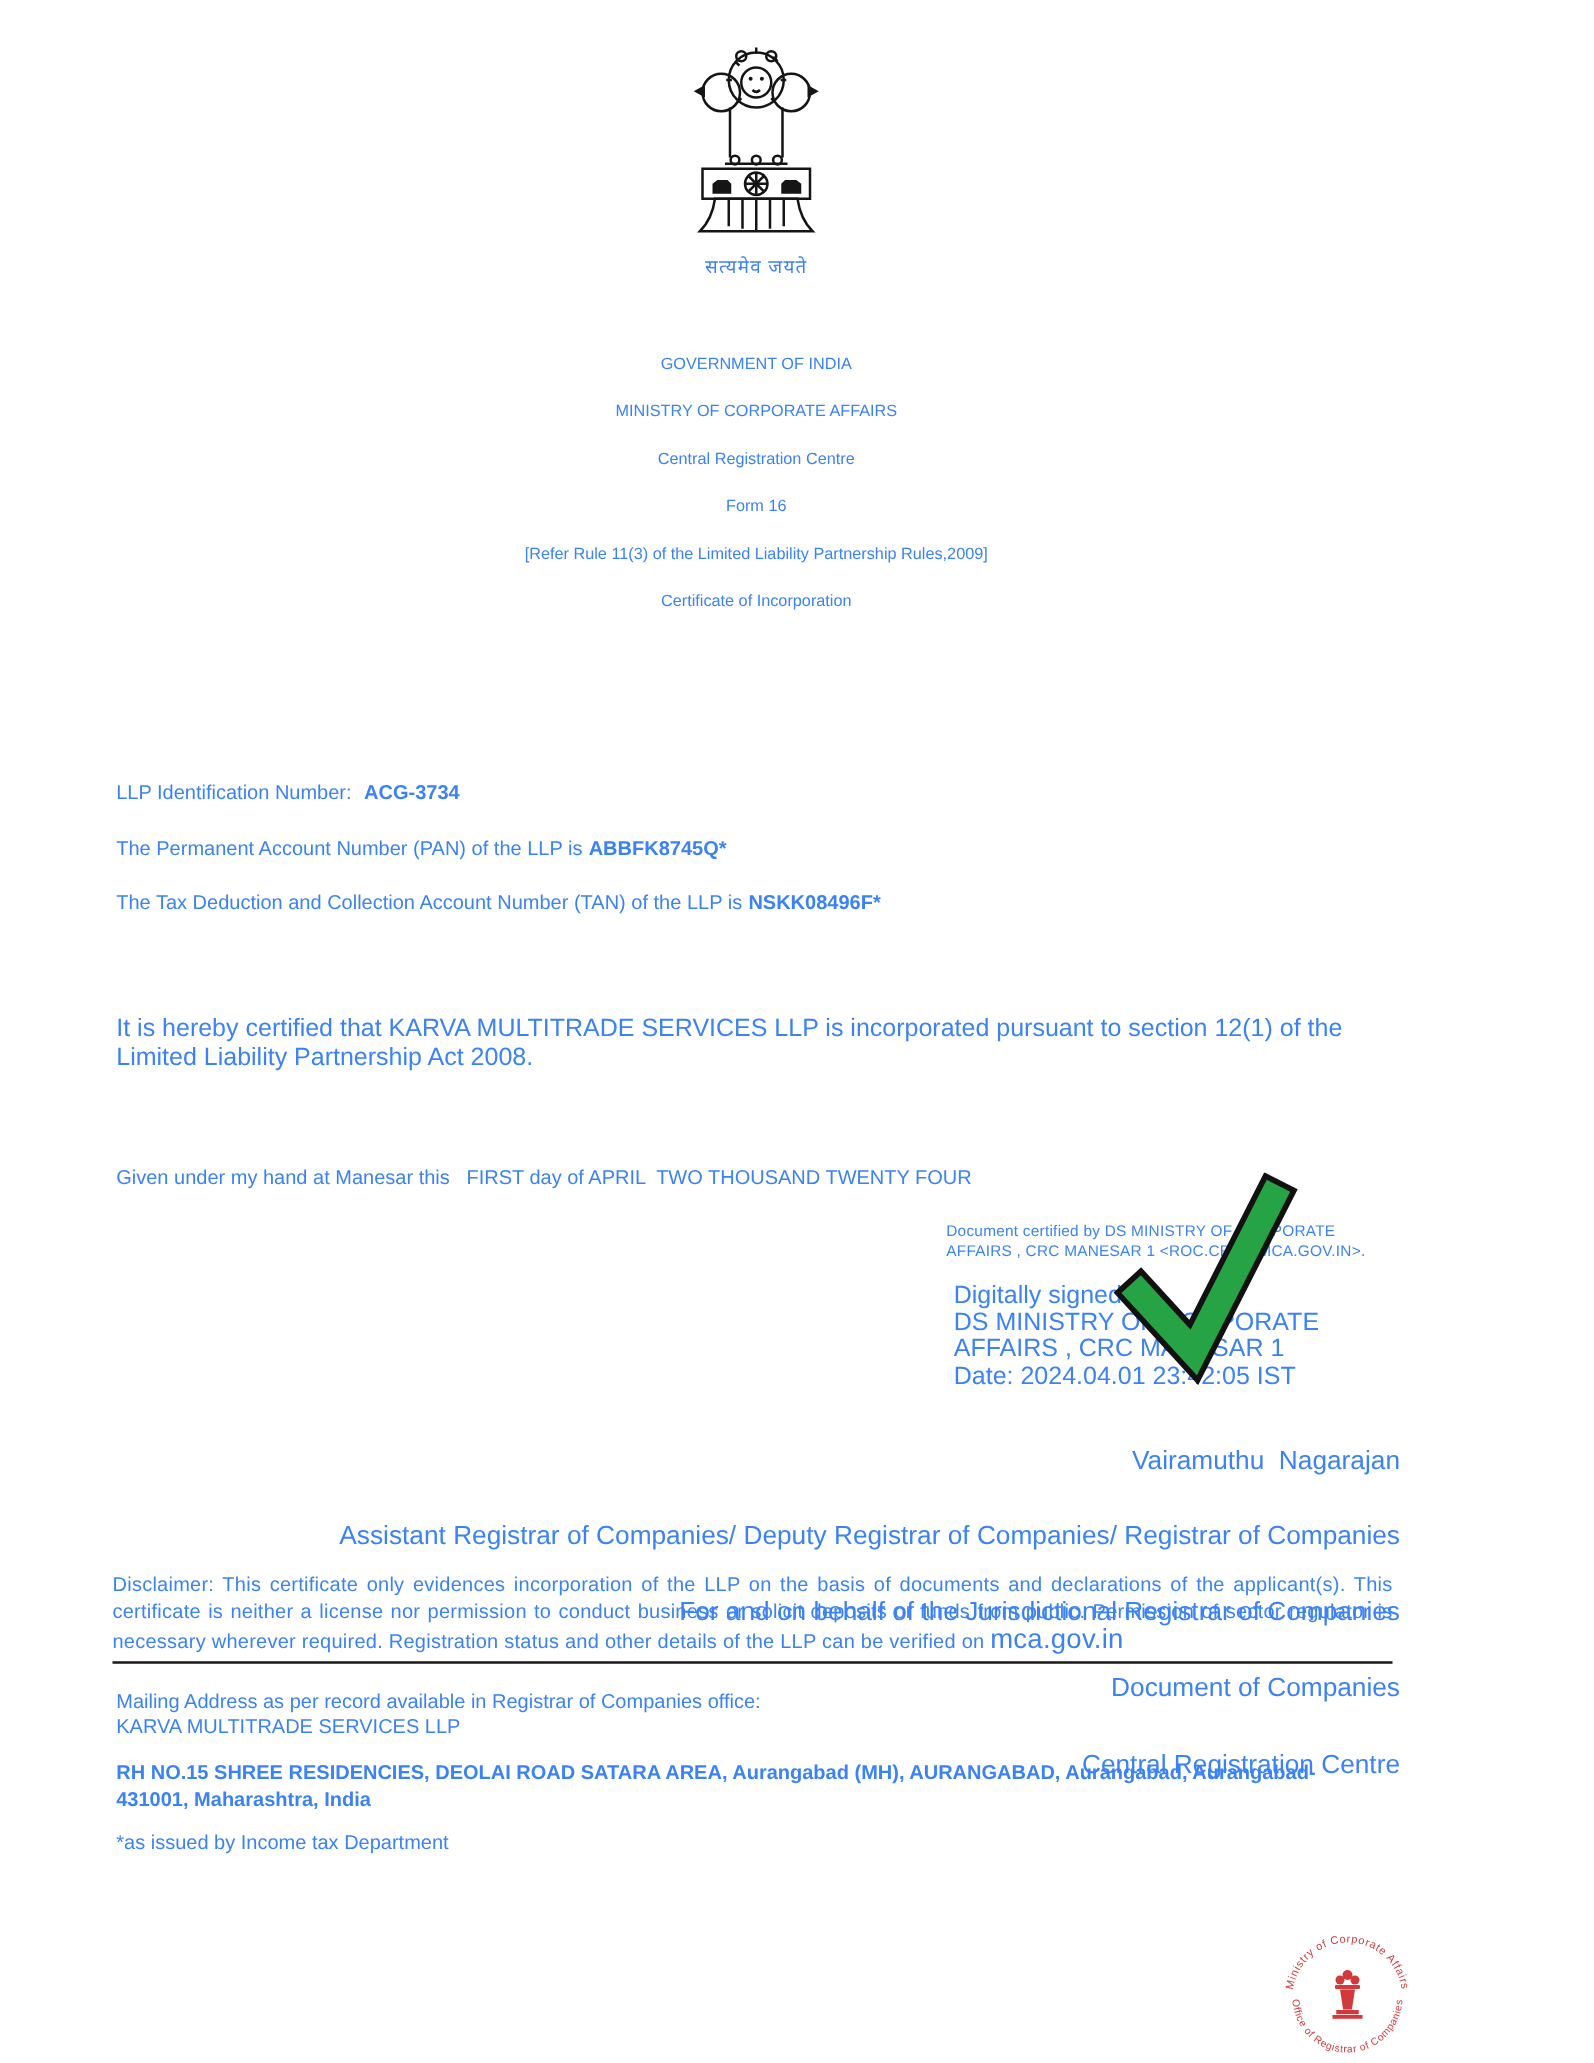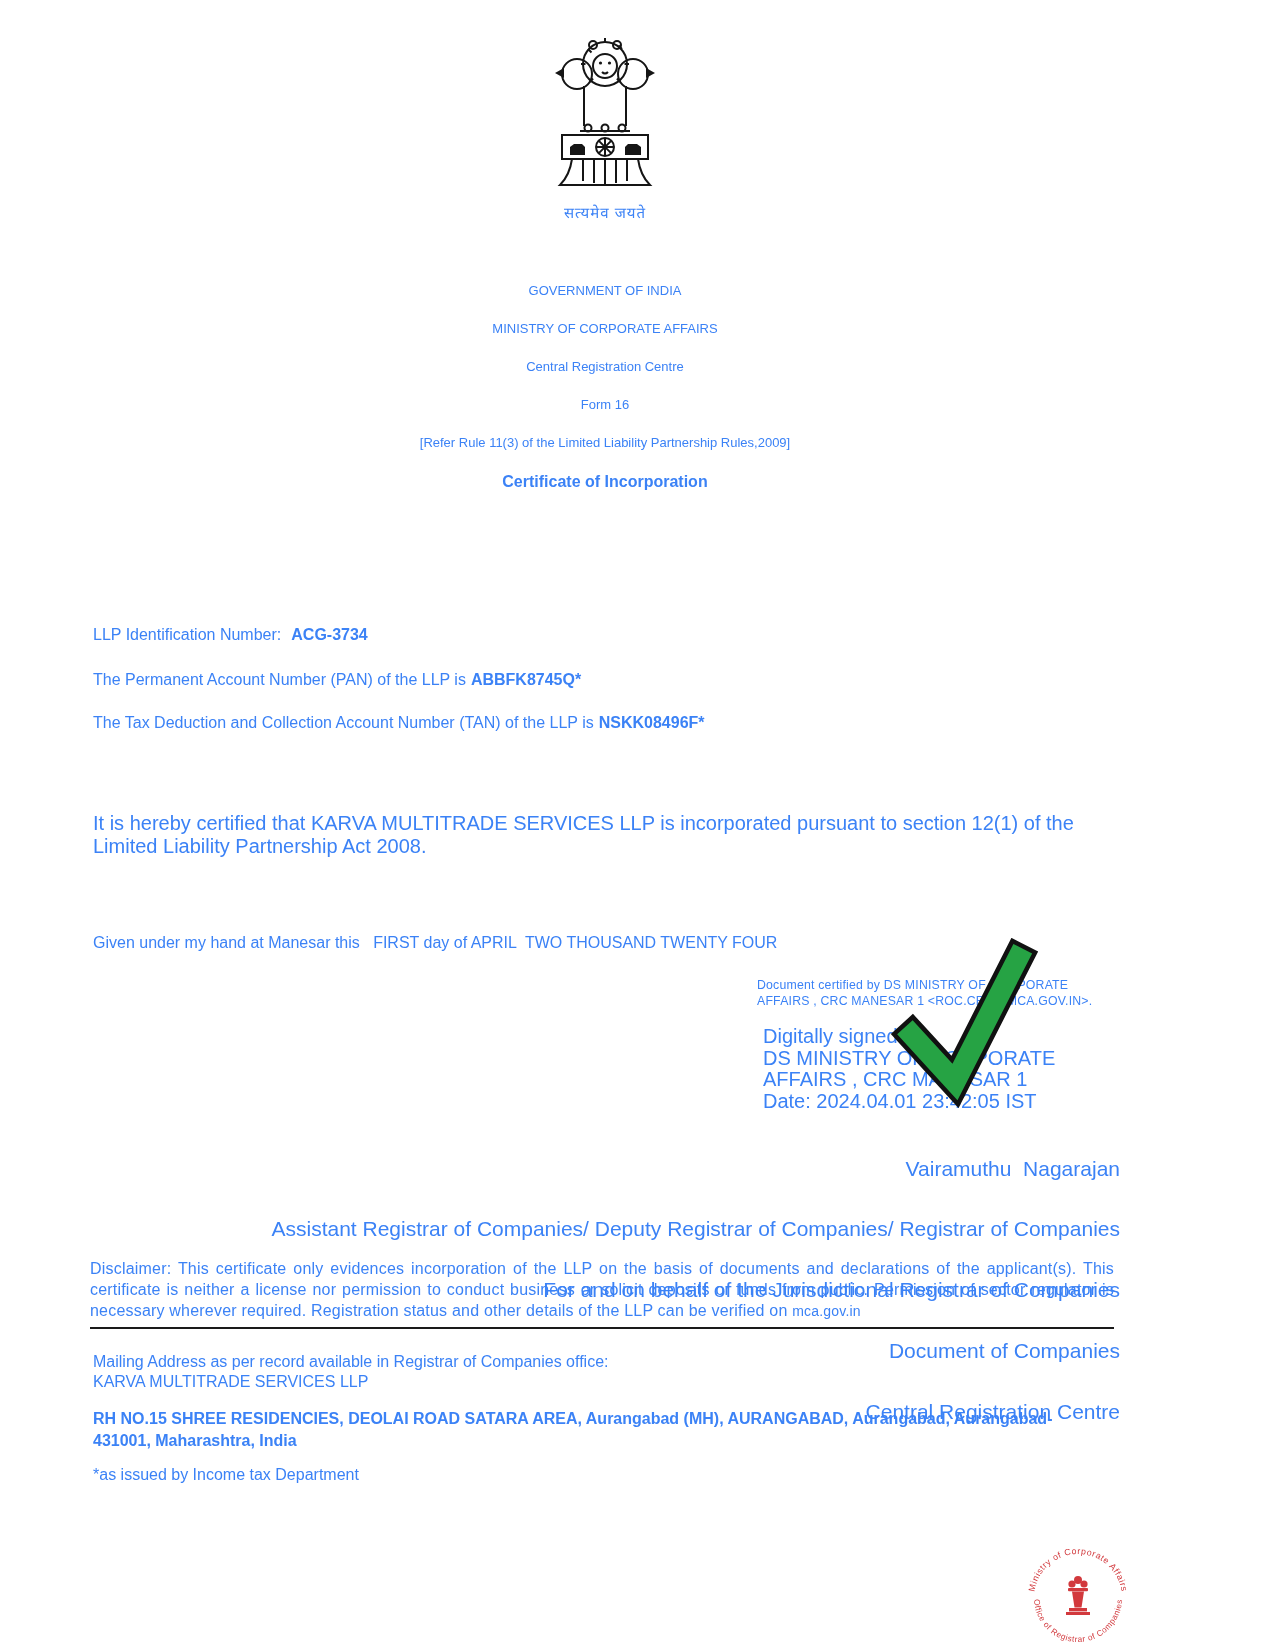--- a/index.html
+++ b/index.html
@@ -5,34 +5,34 @@
   * { margin:0; padding:0; box-sizing:border-box; }
   html,body { background:#fff; }
   .page {
     position:relative; width:1275px; height:1650px; margin:0 auto;
     background:#ffffff; color:#3b82f6;
     font-family:"Liberation Sans", sans-serif; overflow:hidden;
   }
   .abs { position:absolute; }
   .ctr { left:90px; width:1030px; text-align:center; }
   .hline { font-size:13px; }
-  .title { font-size:16px; font-weight:bold; }
+  .title { font-size:13px; font-weight:normal; }
   .pre { white-space:pre-wrap; }
   .idrow { left:93px; width:1030px; font-size:16px; }
   .idval { font-weight:bold; margin-left:10px; }
   .para { left:93px; width:1022px; font-size:20px; line-height:22.5px; }
   .signote { left:757px; width:360px; font-size:12.3px; line-height:15.5px; letter-spacing:.2px; }
   .sigbig { left:763px; width:360px; font-size:20px; line-height:21.5px; }
   .sigright { left:90px; width:1030px; text-align:right; font-size:21px; line-height:20.3px; }
   .disclaimer {
     left:90px; width:1024px; font-size:16px; line-height:21px;
     text-align:justify; letter-spacing:.2px;
     border-bottom:2px solid #1a1a1a; padding-bottom:5px;
   }
-  .mca { font-size:14px; }
+  .mca { font-size:22px; }
   .mail { left:93px; width:1030px; font-size:16px; line-height:19.5px; }
   .addr { left:93px; width:1005px; font-size:16px; line-height:21.5px;font-weight:bold; }
   .foot { left:93px; width:1030px; font-size:16px; }
   .check-wrap { left:880px; top:938px; width:160px; height:170px; z-index:5; pointer-events:none; }
   .motto { font-size:15px; letter-spacing:1px; }
 </style>
 </head>
 <body>
 
 <div class="page">

